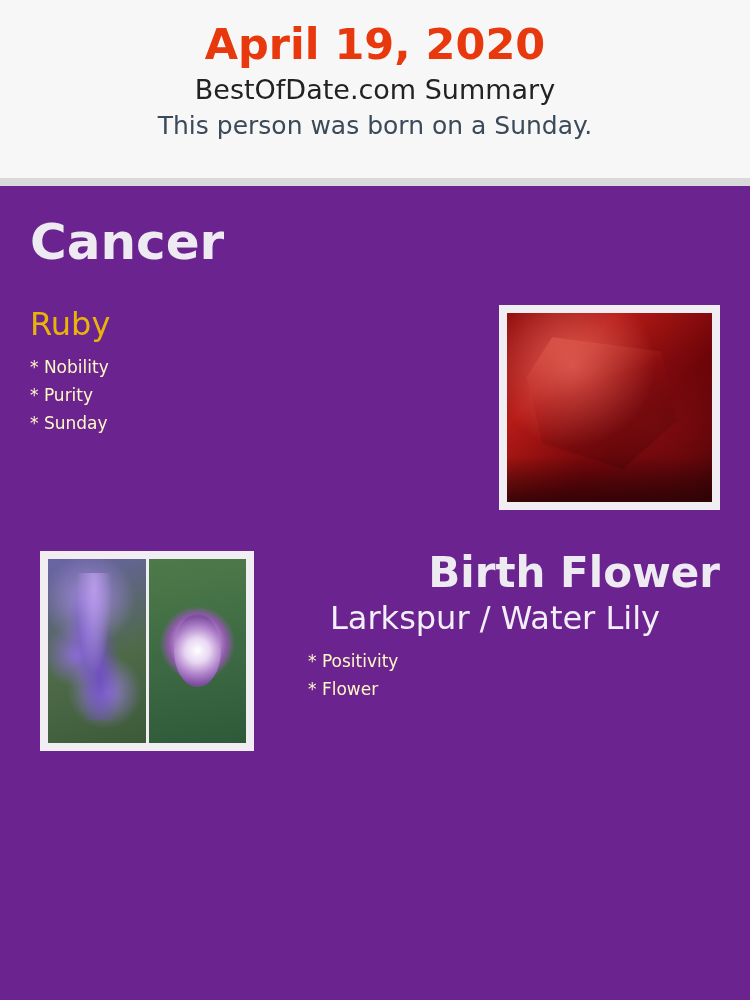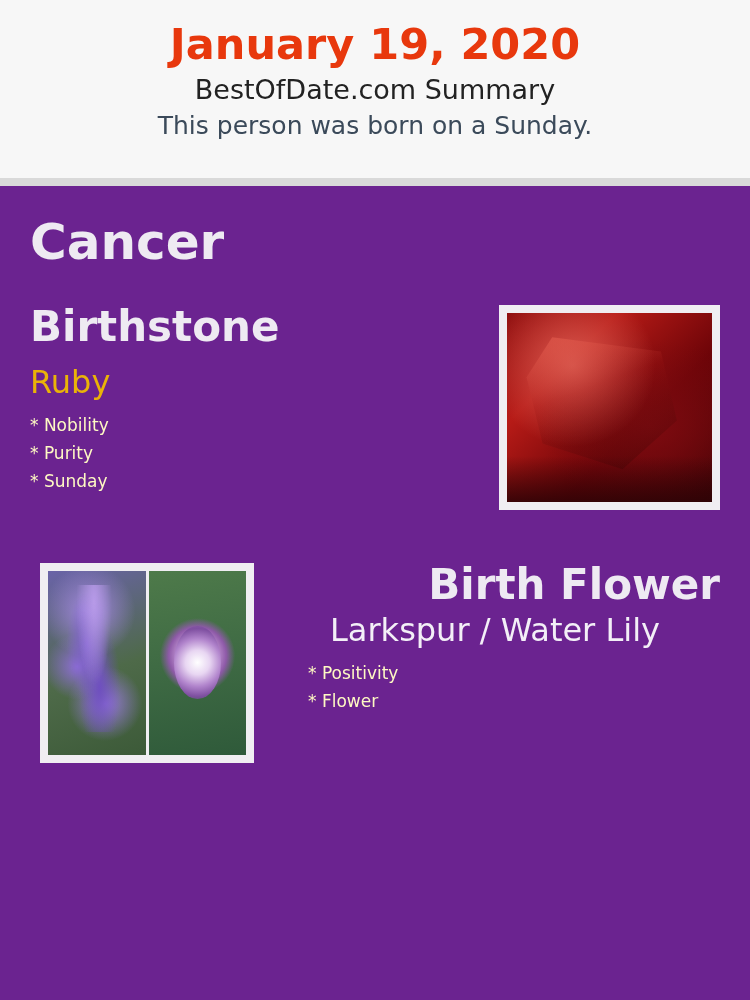--- a/index.html
+++ b/index.html
@@ -140,21 +140,21 @@
   .stone-photo::after {
     content: "";
     position: absolute;
     left: 0; right: 0; bottom: 0;
     height: 24%;
     background: linear-gradient(to bottom, rgba(60,5,8,0) 0%, rgba(45,3,6,0.85) 100%);
   }
 
   
   .flower-block {
-    margin-top: 38px;
+    margin-top: 26px;
     position: relative;
     min-height: 210px;
   }
   .flower-photo-frame {
     position: absolute;
     left: 10px;
     top: 0;
     width: 214px;
     height: 200px;
     background: #f0eef2;
@@ -221,33 +221,32 @@
   .flower-bullets {
     padding-left: 38px;
   }
 </style>
 </head>
 <body>
 
 <div class="page">
 
   <div class="header">
-    <div class="header-date">January 19, 2020</div>
+    <div class="header-date">April 19, 2020</div>
     <div class="header-summary">BestOfDate.com Summary</div>
     <div class="header-born">This person was born on a Sunday.</div>
   </div>
   <div class="header-divider"></div>
 
   <div class="body-panel">
 
     <div class="sign-title">Cancer</div>
 
     <div class="stone-block">
       <div class="stone-text">
-        <div class="stone-title">Birthstone</div>
         <div class="stone-name">Ruby</div>
         <div class="bullet">* Nobility</div>
         <div class="bullet">* Purity</div>
         <div class="bullet">* Sunday</div>
       </div>
       <div class="stone-photo-frame">
         <div class="stone-photo"></div>
       </div>
     </div>
 

